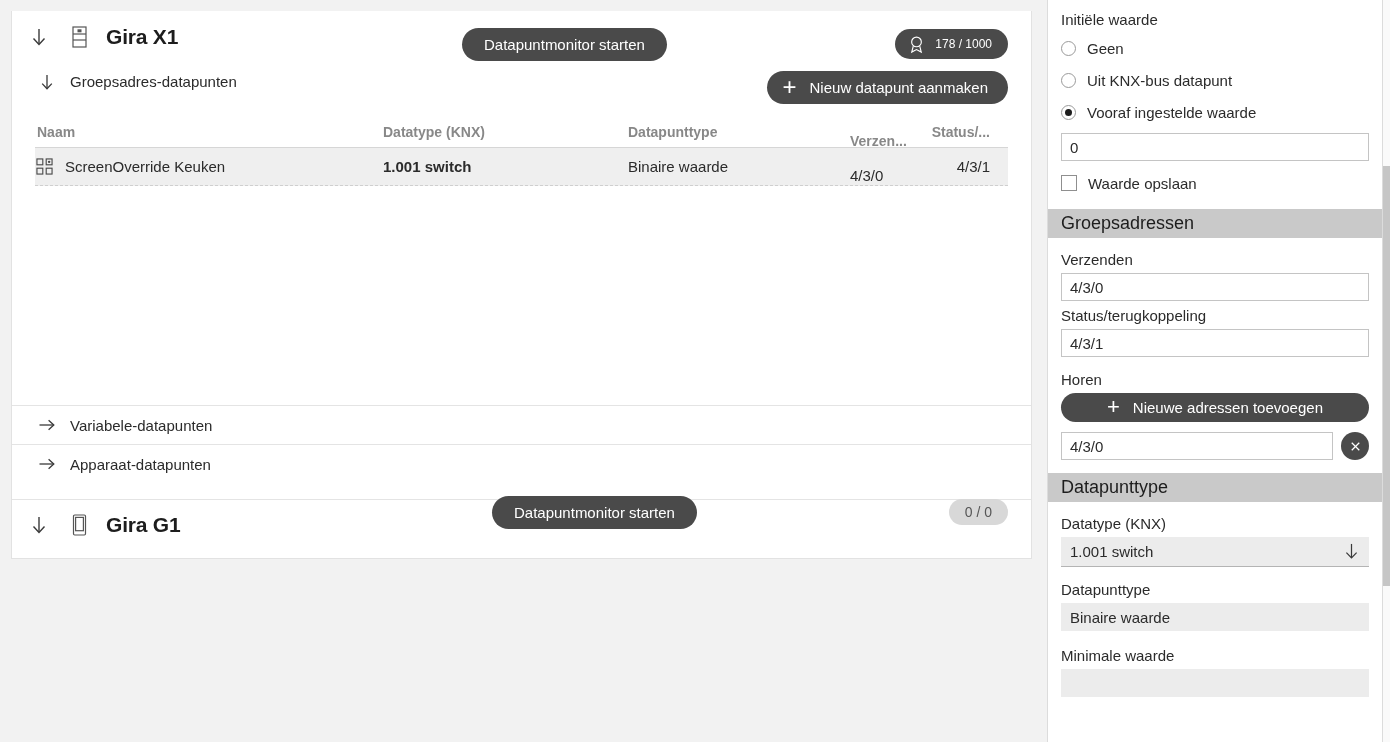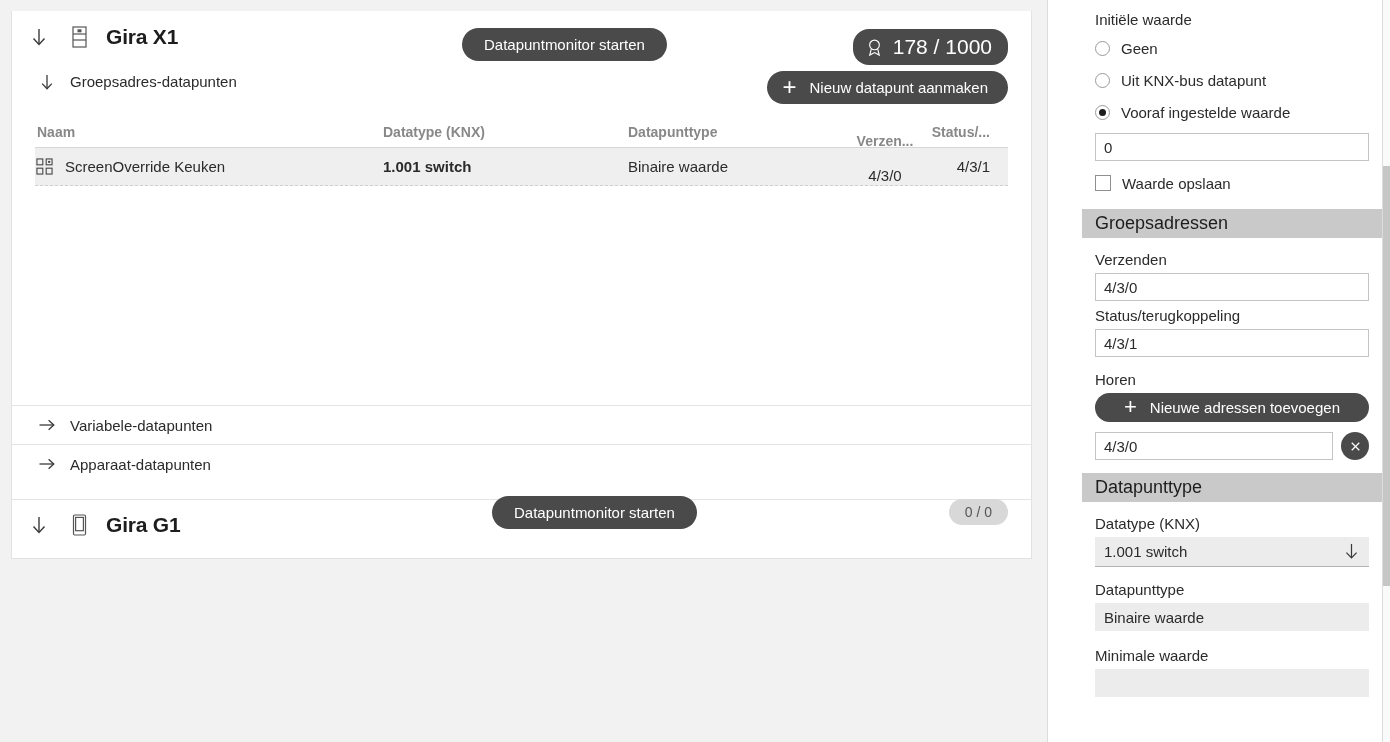--- a/index.html
+++ b/index.html
@@ -93,24 +93,24 @@
     right: 23px; top: 60px;
     padding: 0 20px 0 16px;
   }
 
   .counter-pill {
     position: absolute;
     right: 23px; top: 18px;
     background: #4a4a4a;
     color: #ffffff;
     border-radius: 16px;
-    height: 36px;
+    height: 30px;
     padding: 0 16px 0 12px;
     display: flex; align-items: center;
-    font-size: 21px;
+    font-size: 12px;
   }
   .counter-pill .award { margin-right: 9px; display: flex; }
   .counter-pill-light {
     position: absolute;
     right: 23px; top: 488px;
     background: #d8d8d8;
     color: #555;
     border-radius: 14px;
     height: 26px;
     padding: 0 16px;
@@ -155,37 +155,36 @@
     height: 38px;
     background: #efefef;
     border-bottom: 1px dashed #cfcfcf;
     font-size: 15px;
     color: #2b2b2b;
     cursor: pointer;
   }
   .c-name  { width: 348px; display: flex; align-items: center; padding-left: 1px; }
   .c-type  { width: 245px; }
   .c-dpt   { width: 222px; }
-  .c-send  { width: 70px;  text-align: center; margin-top: 18px; }
+  .c-send  { width: 70px;  text-align: left; margin-top: 18px; }
   .c-stat  { width: 70px;  text-align: right; }
   .dp-head .c-name { padding-left: 2px; }
   .dp-row .c-type  { font-weight: bold; }
   .dp-row .c-name .grid-ico { margin-right: 12px; display: flex; color: #4a4a4a; }
   .table-gap { height: 219px; background: #fff; }
 
   
   .sidebar {
     position: absolute;
     left: 1047px; top: 0;
     width: 336px; height: 742px;
     background: #ffffff;
     border-left: 1px solid #dcdcdc;
     border-right: 1px solid #dcdcdc;
     overflow: hidden;
-    padding-left: 34px;
   }
   .sb-section-head {
     background: #c9c9c9;
     color: #1d1d1d;
     font-size: 18px;
     height: 29px;
     display: flex; align-items: center;
     padding-left: 13px;
   }
   .sb-body { padding: 0 13px; }

